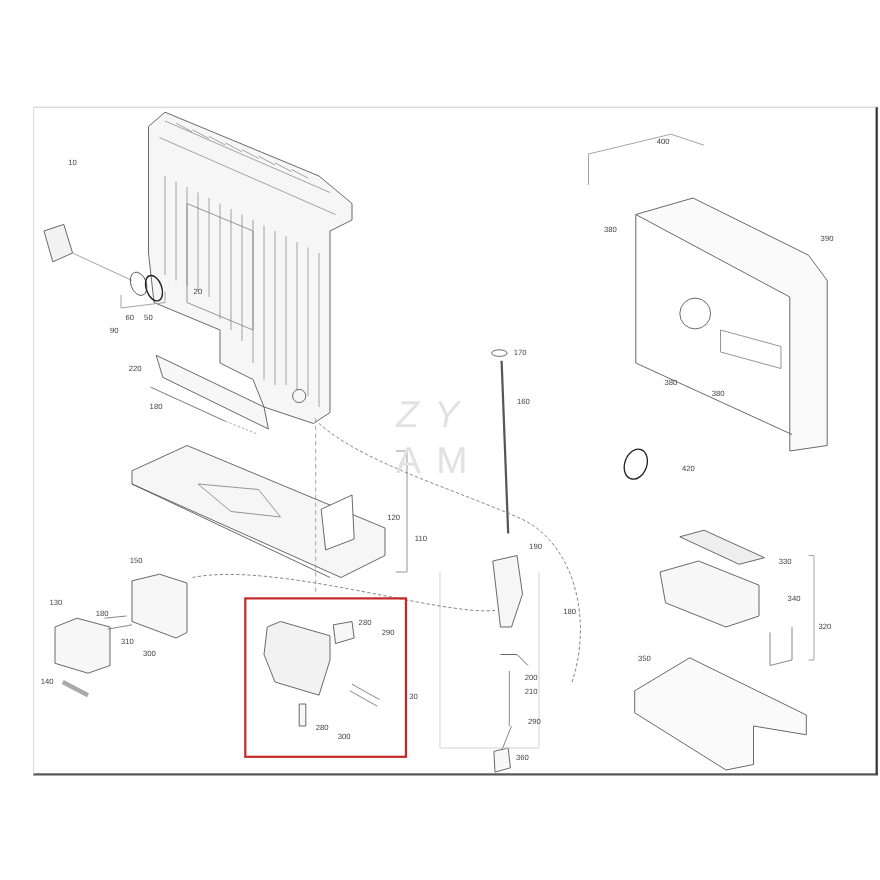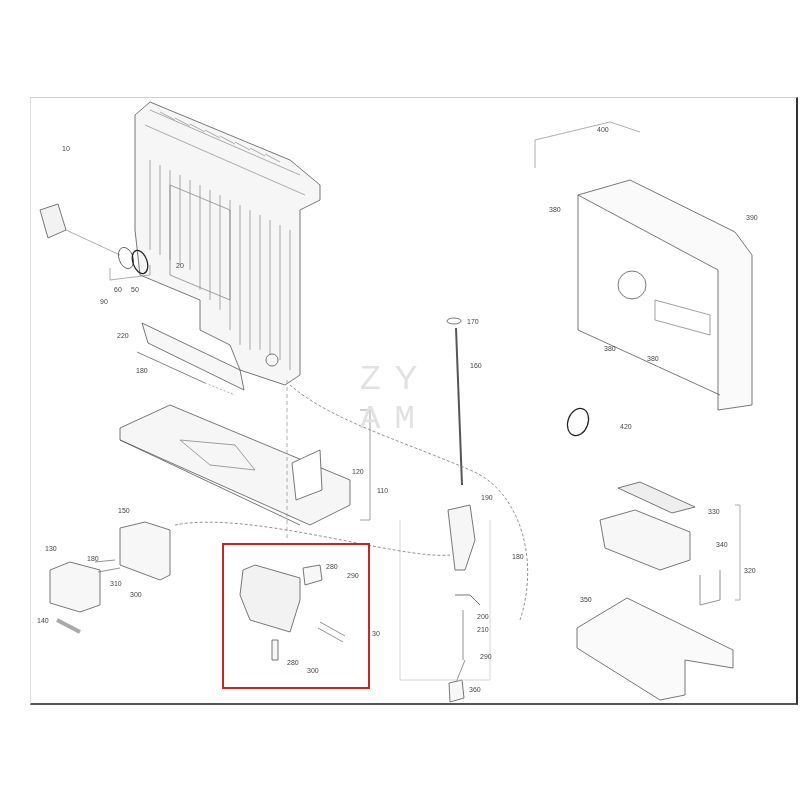--- a/index.html
+++ b/index.html
@@ -118,24 +118,24 @@
     <path d="M735 505 L740 505 L740 600 L735 600" stroke="#999"></path>
   </g>
 
   <g>
     <path d="M577 628 L627 598 L733 650 L733 668 L685 660 L685 695 L660 700 L577 648 Z" fill="#fafafa"></path>
   </g>
 
   <path d="M287 380 L287 540" stroke="#999" stroke-dasharray="4 3"></path>
 </svg>
 
-<div class="wm" style="left:360px; top:358px;">
+<div class="wm" style="left:360px; top:358px;font-style:italic;">
   <span>ZY</span>
 </div>
-<div class="wm" style="left:360px; top:400px;font-family:Liberation Mono, monospace;">
+<div class="wm" style="left:360px; top:400px;">
   <span>AM</span>
 </div>
 
 <div class="highlight"></div>
 
 <div class="lbl" style="left:62px;top:145px">10</div>
 <div class="lbl" style="left:176px;top:262px">20</div>
 <div class="lbl" style="left:114px;top:286px">60</div>
 <div class="lbl" style="left:131px;top:286px">50</div>
 <div class="lbl" style="left:100px;top:298px">90</div>

